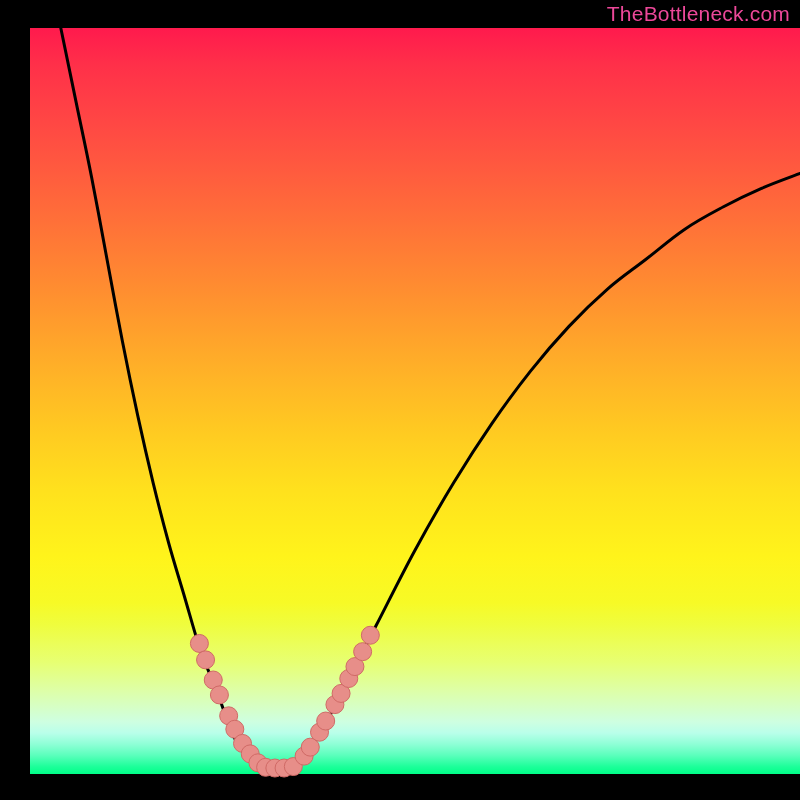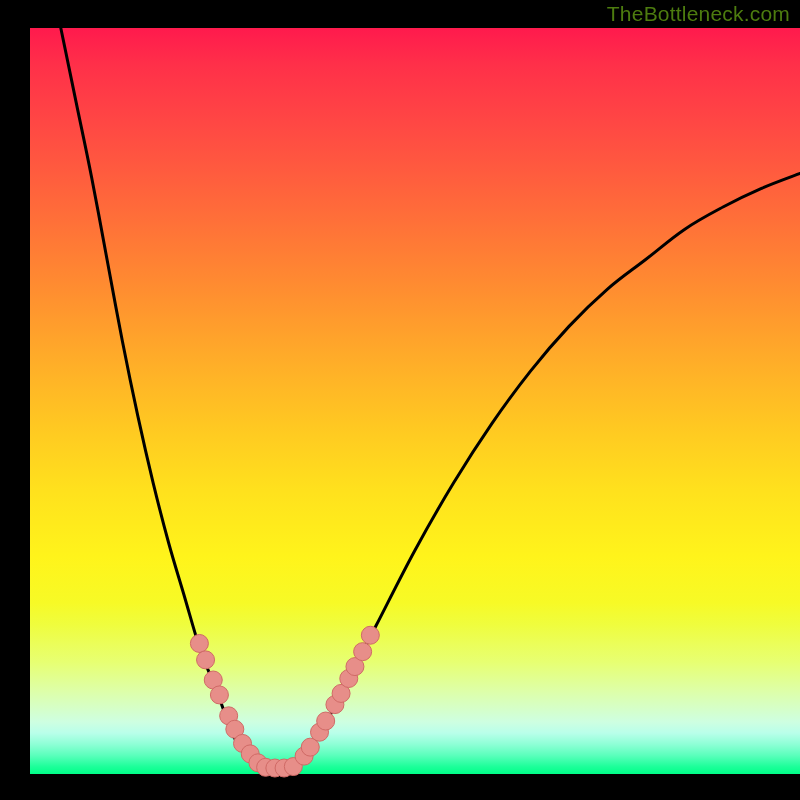--- a/index.html
+++ b/index.html
@@ -41,21 +41,21 @@
       #5bffbc 97.5%,
       #1dff9a 99%,
       #00ff88 100%);
   }
   .watermark {
     position: absolute;
     top: 2px;
     right: 10px;
     font-family: Arial, Helvetica, sans-serif;
     font-size: 21px;
-    color: #4d7c0f;
+    color: #ec4899;
     letter-spacing: 0.2px;
   }
   svg.curves {
     position: absolute;
     left: 0;
     top: 0;
   }
 </style>
 </head>
 <body>

